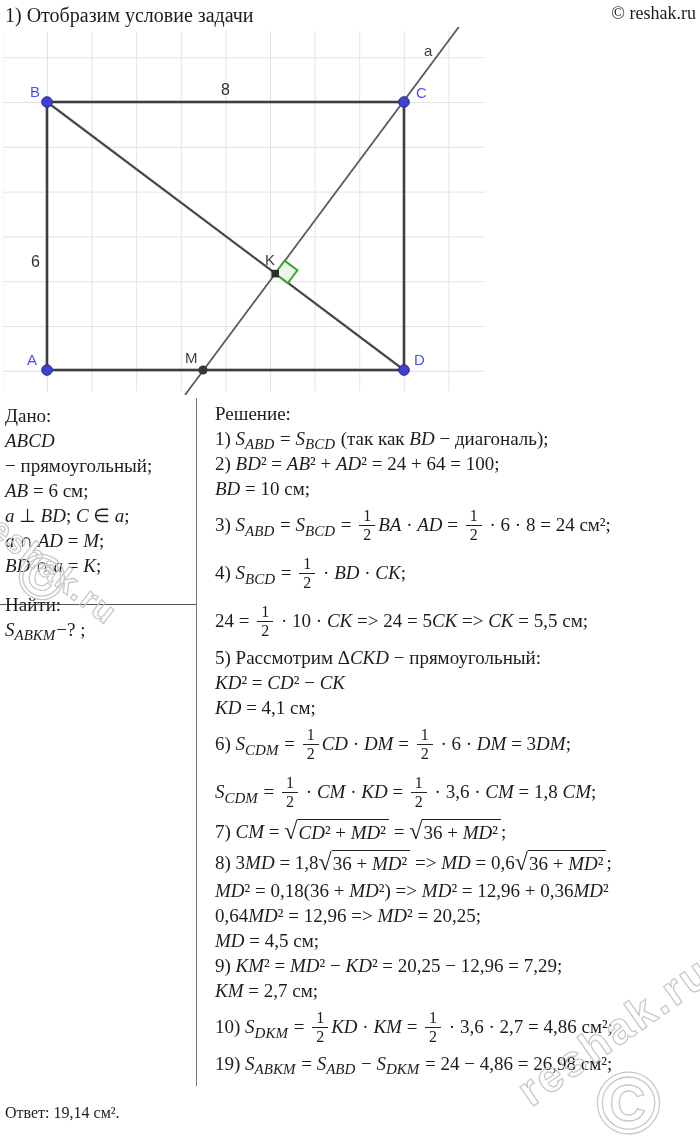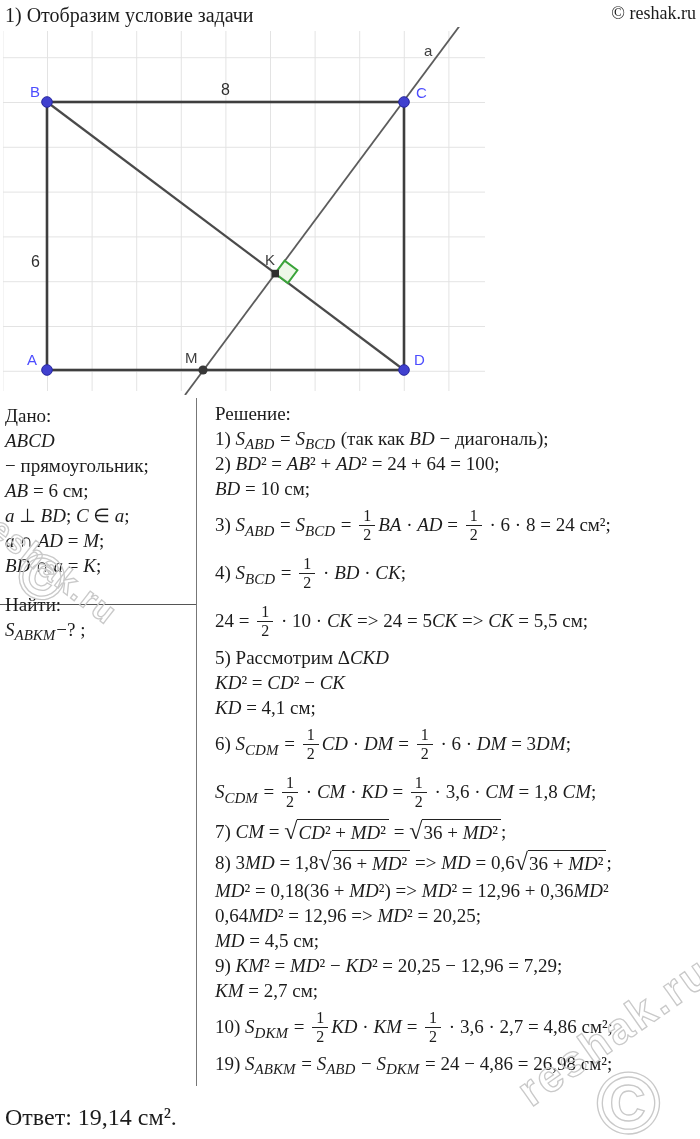--- a/index.html
+++ b/index.html
@@ -7,21 +7,21 @@
        font-family:"Liberation Serif",serif;color:#1c1c1c;}
   .abs{position:absolute;}
   #hdr-title{left:5px;top:4px;font-size:20px;}
   #hdr-copy{right:4px;top:3px;font-size:18px;}
   #dia{left:0;top:27px;}
   #col-left{left:5px;top:403px;width:188px;}
   #col-right{left:215px;top:401px;width:494px;}
   #vdiv{left:196px;top:398px;width:1px;height:688px;background:#777;}
   #hdiv{left:0;top:604px;width:196px;height:1px;background:#555;}
   #find-block{margin-top:14px;}
-  #answer{left:5px;top:1104px;font-size:24px;}
+  #answer{left:5px;top:1104px;font-size:16px;}
   .mline{display:flex;align-items:center;min-height:25px;font-size:19px;white-space:pre;}
   .mline.tall{min-height:48px;}
   .mline.rt{min-height:31px;}
   .tok-r{font-style:normal;}
   .tok-i{font-style:italic;}
   .tok-sub{font-style:italic;font-size:15px;position:relative;top:6px;margin-right:1px;text-align:center;}
   .frac{display:inline-flex;flex-direction:column;align-items:center;font-size:16px;
         line-height:1.08;font-style:normal;margin:0 3px;}
   .frac .num{padding:0 4px;border-bottom:1.6px solid #222;}
   .frac .den{padding:0 4px;}
@@ -73,21 +73,21 @@
   <text class="m-label" x="424" y="29">a</text>
 </svg>
 
 <div class="abs" id="vdiv"></div>
 <div class="abs" id="hdiv"></div>
 
 <div class="abs" id="col-left">
   <div id="given-lines">
       <div class="mline"><span class="tok-r">Дано:</span></div>
       <div class="mline"><span class="tok-i">ABCD</span></div>
-      <div class="mline"><span class="tok-r">− прямоугольник;</span></div>
+      <div class="mline"><span class="tok-r">− прямоугольный;</span></div>
       <div class="mline"><span class="tok-i">AB</span><span class="tok-r"> = 6 см;</span></div>
       <div class="mline"><span class="tok-i">a</span><span class="tok-r"> ⊥ </span><span class="tok-i">BD</span><span class="tok-r">; </span><span class="tok-i">C</span><span class="tok-r"> ∈ </span><span class="tok-i">a</span><span class="tok-r">;</span></div>
       <div class="mline"><span class="tok-i">a</span><span class="tok-r"> ∩ </span><span class="tok-i">AD</span><span class="tok-r"> = </span><span class="tok-i">M</span><span class="tok-r">;</span></div>
       <div class="mline"><span class="tok-i">BD</span><span class="tok-r"> ∩ </span><span class="tok-i">a</span><span class="tok-r"> = </span><span class="tok-i">K</span><span class="tok-r">;</span></div>
     </div>
   <div id="find-block">
     <div id="find-lines">
         <div class="mline"><span class="tok-r">Найти:</span></div>
         <div class="mline"><span class="tok-i">S</span><span class="tok-sub">ABKM</span><span class="tok-r">−? ;</span></div>
       </div>
@@ -96,21 +96,21 @@
 
 <div class="abs" id="col-right">
   <div class="mline"><span class="tok-r">Решение:</span></div>
   <div id="solution-lines">
       <div class="mline"><span class="tok-r">1) </span><span class="tok-i">S</span><span class="tok-sub">ABD</span><span class="tok-r"> = </span><span class="tok-i">S</span><span class="tok-sub">BCD</span><span class="tok-r"> (так как </span><span class="tok-i">BD</span><span class="tok-r"> − диагональ);</span></div>
       <div class="mline"><span class="tok-r">2) </span><span class="tok-i">BD</span><span class="tok-r">² = </span><span class="tok-i">AB</span><span class="tok-r">² + </span><span class="tok-i">AD</span><span class="tok-r">² = 24 + 64 = 100;</span></div>
       <div class="mline"><span class="tok-i">BD</span><span class="tok-r"> = 10 см;</span></div>
       <div class="mline tall"><span class="tok-r">3) </span><span class="tok-i">S</span><span class="tok-sub">ABD</span><span class="tok-r"> = </span><span class="tok-i">S</span><span class="tok-sub">BCD</span><span class="tok-r"> = </span><span class="frac"><span class="num">1</span><span class="den">2</span></span><span class="tok-i">BA</span><span class="tok-r"> · </span><span class="tok-i">AD</span><span class="tok-r"> = </span><span class="frac"><span class="num">1</span><span class="den">2</span></span><span class="tok-r"> · 6 · 8 = 24 см²;</span></div>
       <div class="mline tall"><span class="tok-r">4) </span><span class="tok-i">S</span><span class="tok-sub">BCD</span><span class="tok-r"> = </span><span class="frac"><span class="num">1</span><span class="den">2</span></span><span class="tok-r"> · </span><span class="tok-i">BD</span><span class="tok-r"> · </span><span class="tok-i">CK</span><span class="tok-r">;</span></div>
       <div class="mline tall"><span class="tok-r">24 = </span><span class="frac"><span class="num">1</span><span class="den">2</span></span><span class="tok-r"> · 10 · </span><span class="tok-i">CK</span><span class="tok-r"> =&gt; 24 = 5</span><span class="tok-i">CK</span><span class="tok-r"> =&gt; </span><span class="tok-i">CK</span><span class="tok-r"> = 5,5 см;</span></div>
-      <div class="mline"><span class="tok-r">5) Рассмотрим Δ</span><span class="tok-i">CKD</span></div>
+      <div class="mline"><span class="tok-r">5) Рассмотрим Δ</span><span class="tok-i">CKD</span><span class="tok-r"> − прямоугольный:</span></div>
       <div class="mline"><span class="tok-i">KD</span><span class="tok-r">² = </span><span class="tok-i">CD</span><span class="tok-r">² − </span><span class="tok-i">CK</span></div>
       <div class="mline"><span class="tok-i">KD</span><span class="tok-r"> = 4,1 см;</span></div>
       <div class="mline tall"><span class="tok-r">6) </span><span class="tok-i">S</span><span class="tok-sub">CDM</span><span class="tok-r"> = </span><span class="frac"><span class="num">1</span><span class="den">2</span></span><span class="tok-i">CD</span><span class="tok-r"> · </span><span class="tok-i">DM</span><span class="tok-r"> = </span><span class="frac"><span class="num">1</span><span class="den">2</span></span><span class="tok-r"> · 6 · </span><span class="tok-i">DM</span><span class="tok-r"> = 3</span><span class="tok-i">DM</span><span class="tok-r">;</span></div>
       <div class="mline tall"><span class="tok-i">S</span><span class="tok-sub">CDM</span><span class="tok-r"> = </span><span class="frac"><span class="num">1</span><span class="den">2</span></span><span class="tok-r"> · </span><span class="tok-i">CM</span><span class="tok-r"> · </span><span class="tok-i">KD</span><span class="tok-r"> = </span><span class="frac"><span class="num">1</span><span class="den">2</span></span><span class="tok-r"> · 3,6 · </span><span class="tok-i">CM</span><span class="tok-r"> = 1,8 </span><span class="tok-i">CM</span><span class="tok-r">;</span></div>
       <div class="mline rt"><span class="tok-r">7) </span><span class="tok-i">CM</span><span class="tok-r"> = </span><span class="sqrt"><span class="rad">√</span><span class="inner"><span class="tok-i">CD</span><span class="tok-r">² + </span><span class="tok-i">MD</span><span class="tok-r">²</span></span></span><span class="tok-r"> = </span><span class="sqrt"><span class="rad">√</span><span class="inner"><span class="tok-r">36 + </span><span class="tok-i">MD</span><span class="tok-r">²</span></span></span><span class="tok-r">;</span></div>
       <div class="mline rt"><span class="tok-r">8) 3</span><span class="tok-i">MD</span><span class="tok-r"> = 1,8</span><span class="sqrt"><span class="rad">√</span><span class="inner"><span class="tok-r">36 + </span><span class="tok-i">MD</span><span class="tok-r">²</span></span></span><span class="tok-r"> =&gt; </span><span class="tok-i">MD</span><span class="tok-r"> = 0,6</span><span class="sqrt"><span class="rad">√</span><span class="inner"><span class="tok-r">36 + </span><span class="tok-i">MD</span><span class="tok-r">²</span></span></span><span class="tok-r">;</span></div>
       <div class="mline"><span class="tok-i">MD</span><span class="tok-r">² = 0,18(36 + </span><span class="tok-i">MD</span><span class="tok-r">²) =&gt; </span><span class="tok-i">MD</span><span class="tok-r">² = 12,96 + 0,36</span><span class="tok-i">MD</span><span class="tok-r">²</span></div>
       <div class="mline"><span class="tok-r">0,64</span><span class="tok-i">MD</span><span class="tok-r">² = 12,96 =&gt; </span><span class="tok-i">MD</span><span class="tok-r">² = 20,25;</span></div>
       <div class="mline"><span class="tok-i">MD</span><span class="tok-r"> = 4,5 см;</span></div>
       <div class="mline"><span class="tok-r">9) </span><span class="tok-i">KM</span><span class="tok-r">² = </span><span class="tok-i">MD</span><span class="tok-r">² − </span><span class="tok-i">KD</span><span class="tok-r">² = 20,25 − 12,96 = 7,29;</span></div>

